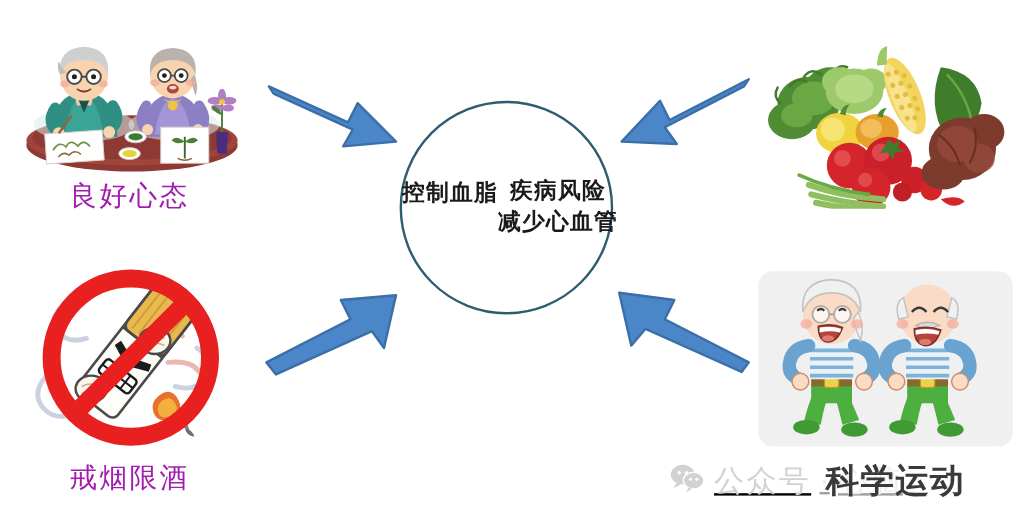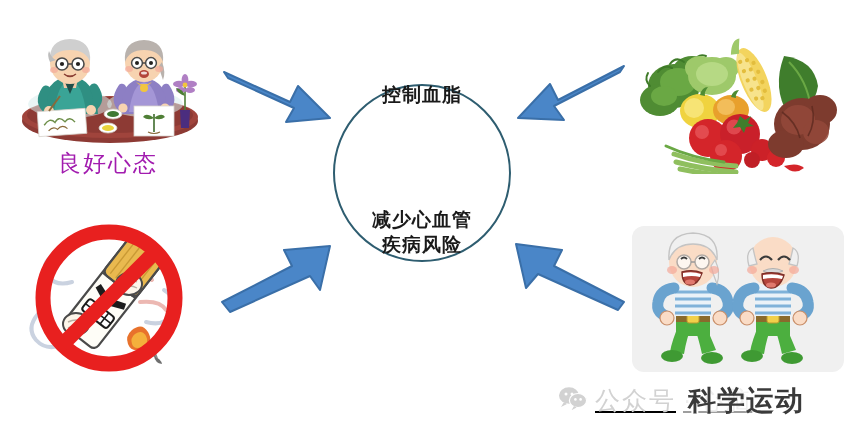--- a/index.html
+++ b/index.html
@@ -26,25 +26,24 @@
     position: absolute;
     left: 333px;
     top: 84px;
     width: 178px;
     height: 178px;
     border-radius: 50%;
     border: 2px solid #2e5d70;
     background: #ffffff;
     box-sizing: border-box;
     display: flex;
-    flex-direction: column;
+    flex-direction: row;
     align-items: center;
-    justify-content: space-between;
+    justify-content: flex-start;
     z-index: 6;
-    font-family: Liberation Mono, monospace;
   }
   .hub-line1 {
     font-size: 19px;
     font-weight: bold;
     color: #1a1a1a;
     letter-spacing: 1px;
     line-height: 1.1;
     margin-bottom: 22px;
     white-space: nowrap;
   }
@@ -279,20 +278,21 @@
         <path d="M54 110 q8 -4 16 0"></path>
         <path d="M108 64 q8 -4 15 0"></path>
         <path d="M108 70 q8 -4 15 0"></path>
       </g>
 
       <circle cx="95" cy="80" r="66" fill="none" stroke="#e8201f" stroke-width="15"></circle>
       <line x1="48" y1="127" x2="142" y2="33" stroke="#e8201f" stroke-width="15" stroke-linecap="butt"></line>
     </svg>
   </div>
 
+  <div class="caption caption-smoke">戒烟限酒</div>
 
   <div class="panel panel-diet">
     <svg viewBox="0 0 210 146" width="210" height="146">
       <rect x="0" y="0" width="210" height="146" fill="#ffffff"></rect>
 
       <g fill="#4f8c33">
         <ellipse cx="40" cy="58" rx="26" ry="22"></ellipse>
         <ellipse cx="26" cy="72" rx="20" ry="16"></ellipse>
         <ellipse cx="58" cy="44" rx="20" ry="16"></ellipse>
       </g>
@@ -500,22 +500,22 @@
 
   <div class="arrow" style="left:506px; top:236px;">
     <svg width="126" height="78" viewBox="0 0 126 78">
       <path d="M118 66 L48 30 L56 14 L10 8 L20 52 L32 38 L112 74 Z" fill="#4a86c8" stroke="#3a6fa8" stroke-width="2" stroke-linejoin="round"></path>
     </svg>
   </div>
 
   <div class="hub">
     <div class="hub-line1">控制血脂</div>
     <div class="hub-line2">
+      <div>疾病风险</div>
       <div>减少心血管</div>
-      <div>疾病风险</div>
     </div>
   </div>
 
   <div class="watermark">
     <span>
       <svg width="30" height="24" viewBox="0 0 30 24">
         <ellipse cx="11" cy="9.5" rx="10" ry="8.2" fill="#d2d2d2"></ellipse>
         <path d="M6 16 l-3 5 l6 -3 z" fill="#d2d2d2"></path>
         <circle cx="8" cy="8" r="1.5" fill="#ffffff"></circle>
         <circle cx="14" cy="8" r="1.5" fill="#ffffff"></circle>

